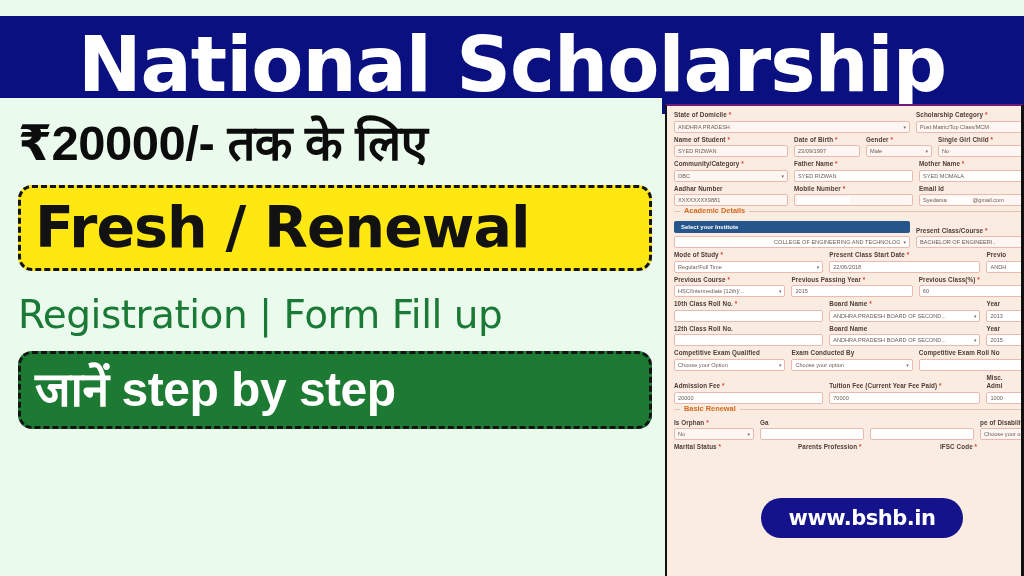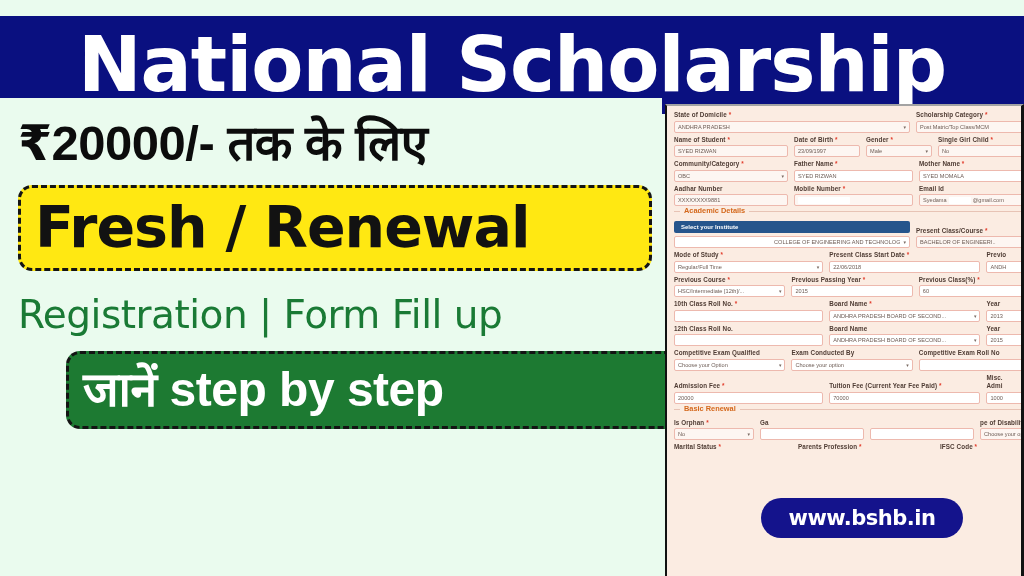--- a/index.html
+++ b/index.html
@@ -96,39 +96,38 @@
     white-space: nowrap;
     font-family: "Liberation Sans", "DejaVu Sans", sans-serif;
   }
 
   #step-box {
     background: #1d7a32;
     height: 78px;
     width: 634px;
     padding: 0 14px;
     margin-top: 14px;
-    margin-left: 48px;
   }
   #step-text {
     font-size: 48px;
     font-weight: 700;
     color: #ffffff;
     line-height: 1;
     white-space: nowrap;
     letter-spacing: -0.5px;
     font-family: "Liberation Sans", "DejaVu Sans", sans-serif;
   }
 
   
   #form-panel {
     position: absolute; left: 665px; top: 104px;
     width: 359px; height: 472px;
     background: #fbece2;
     border-left: 2px solid #111;
-    border-top: 2px solid #a3a3a3;
+    border-top: 2px solid #701a75;
     border-right: 3px solid #111;
     overflow: hidden;
     font-size: 6.2px;
     color: #4a3a34;
   }
   #form-scroll {
     position: absolute; left: 0; top: 0;
     width: 420px;
     padding: 5px 0 0 7px;
   }

